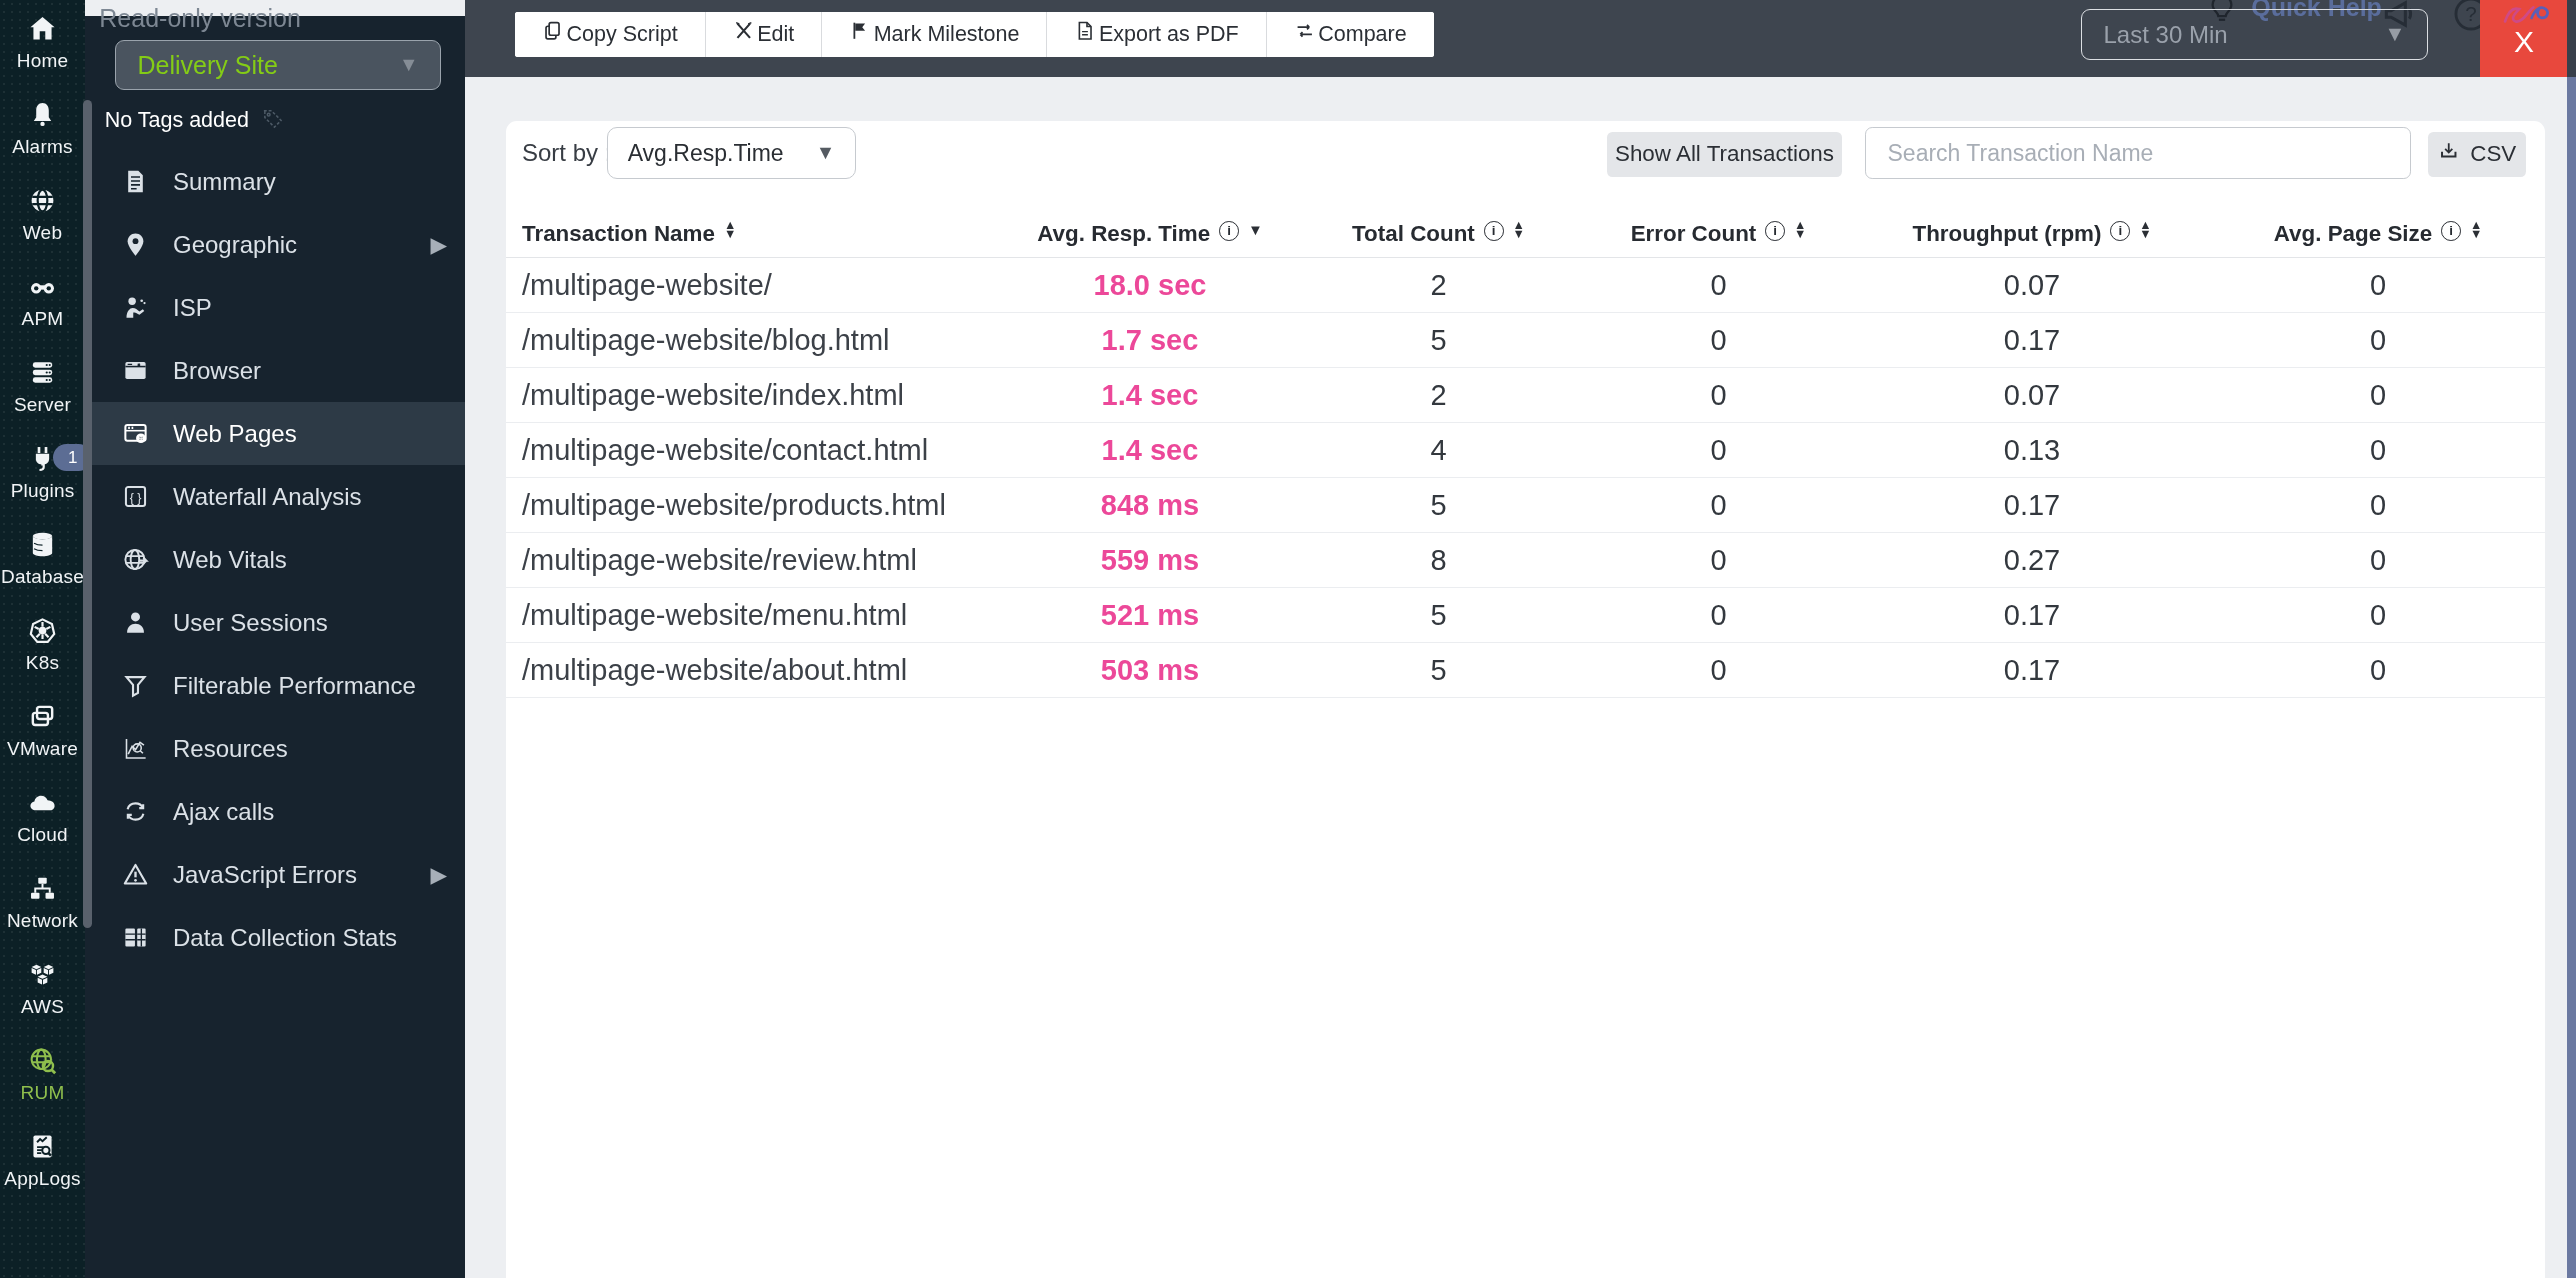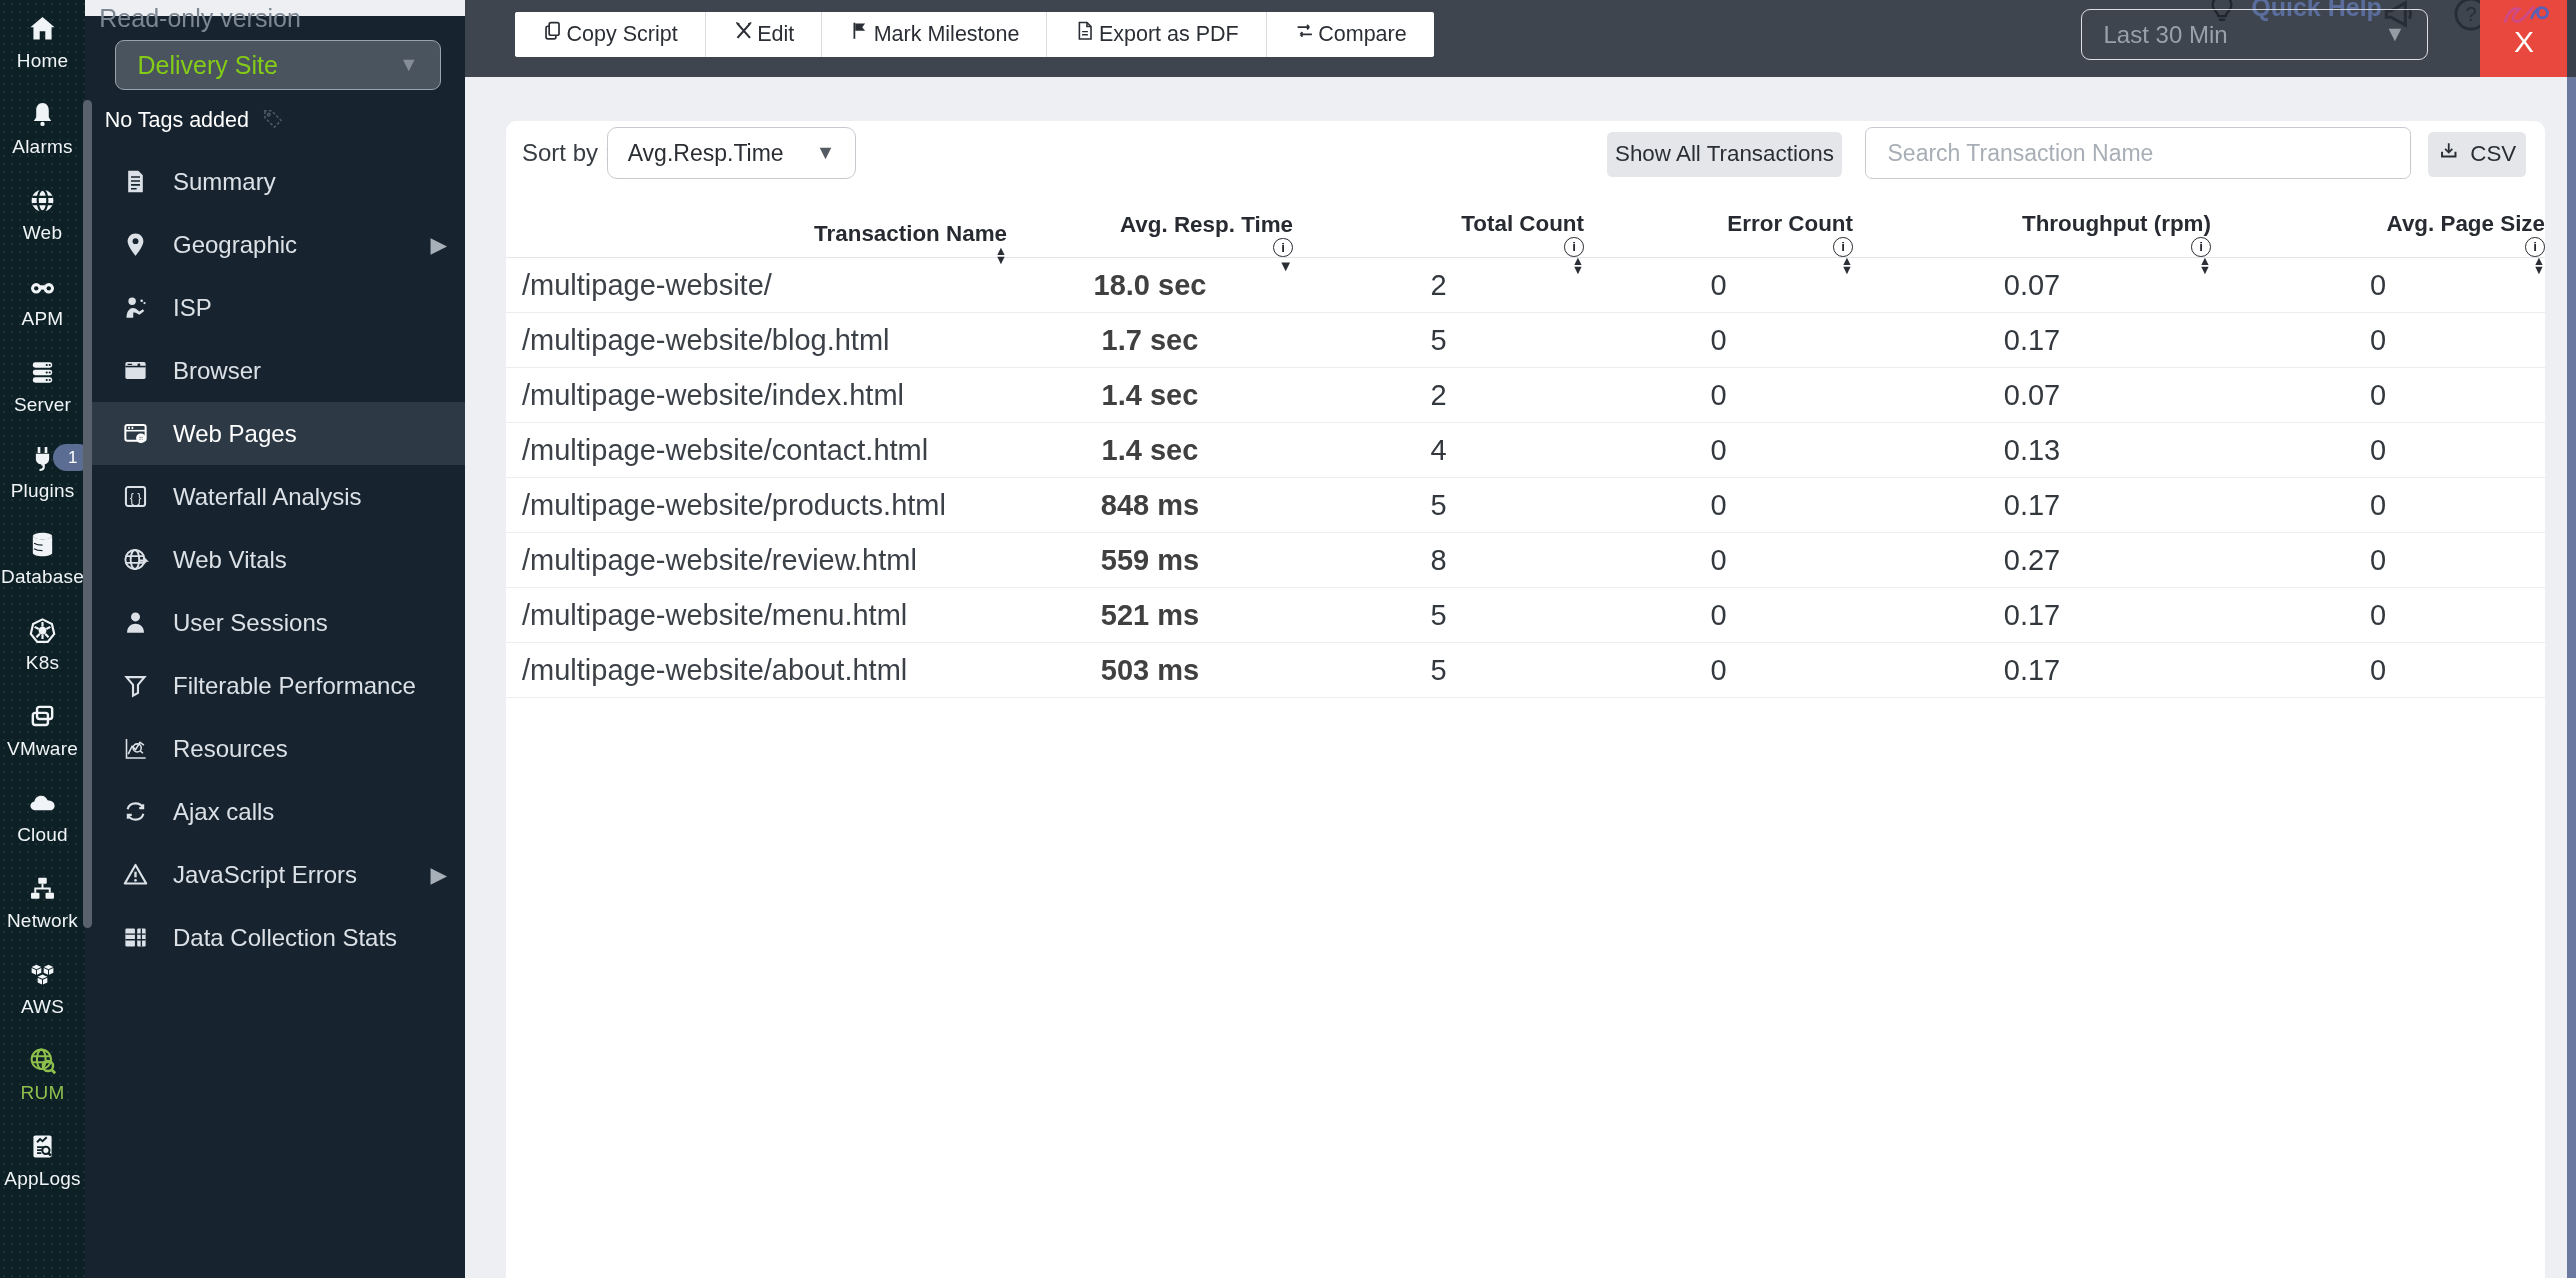--- a/index.html
+++ b/index.html
@@ -86,31 +86,31 @@
   .searchbox::placeholder { color:#a8aeb6; }
   .csvbtn { position:absolute; left:1922px; top:10.7px; width:98px; height:45px; background:#e4e6e9;
             border-radius:5.4px; display:flex; align-items:center; justify-content:center; gap:11px;
             font-size:22.4px; color:#2b2f35; cursor:pointer; }
   .csvbtn svg { width:21.5px; height:21.5px; }
 
   
   .ttable { position:absolute; left:0; top:90px; width:2039px; }
   .thead, .trow { display:grid; grid-template-columns:501px 286px 291px 269px 358px 334px; align-items:center; }
   .thead { height:47px; border-bottom:1.8px solid #e3e5e8; }
-  .th { display:flex; align-items:flex-end; justify-content:center; font-size:22.4px; font-weight:bold;
-        color:#272b31; cursor:pointer;flex-direction:column; }
+  .th { display:flex; align-items:flex-start; justify-content:center; gap:9px; font-size:22.4px; font-weight:bold;
+        color:#272b31; cursor:pointer; }
   .th.al-left { justify-content:flex-start; padding-left:16px; }
   .info { width:19.7px; height:19.7px; border:1.8px solid #272b31; border-radius:50%; font-size:13.4px; font-weight:bold;
           display:inline-flex; align-items:center; justify-content:center; font-style:normal; }
   .sort-both { display:inline-flex; flex-direction:column; font-size:12.5px; line-height:9px; color:#2b2f35; }
   .sort-desc { font-size:15px; color:#2b2f35; }
   .trow { height:55px; border-bottom:0.9px solid #ebedf0; }
   .td { text-align:center; font-size:29px; color:#33383e; }
   .td.name { text-align:left; padding-left:16px; color:#3c4148; cursor:pointer; }
-  .td.avg { font-weight:bold; color:#404040; }
+  .td.avg { font-weight:bold; color:#ec4899; }
 </style>
 </head>
 <body>
 
 <nav class="rail">
   <div>
 
   <div class="rail-item">
 
       <span class="ric">

